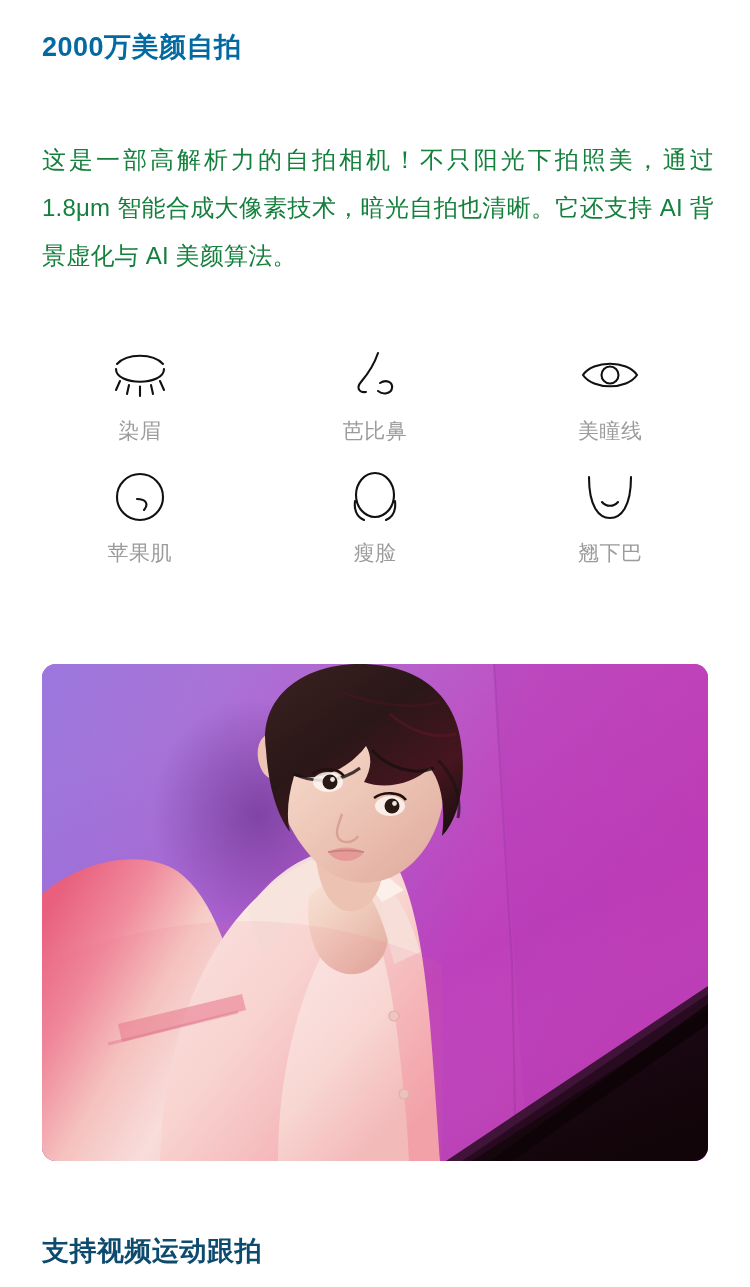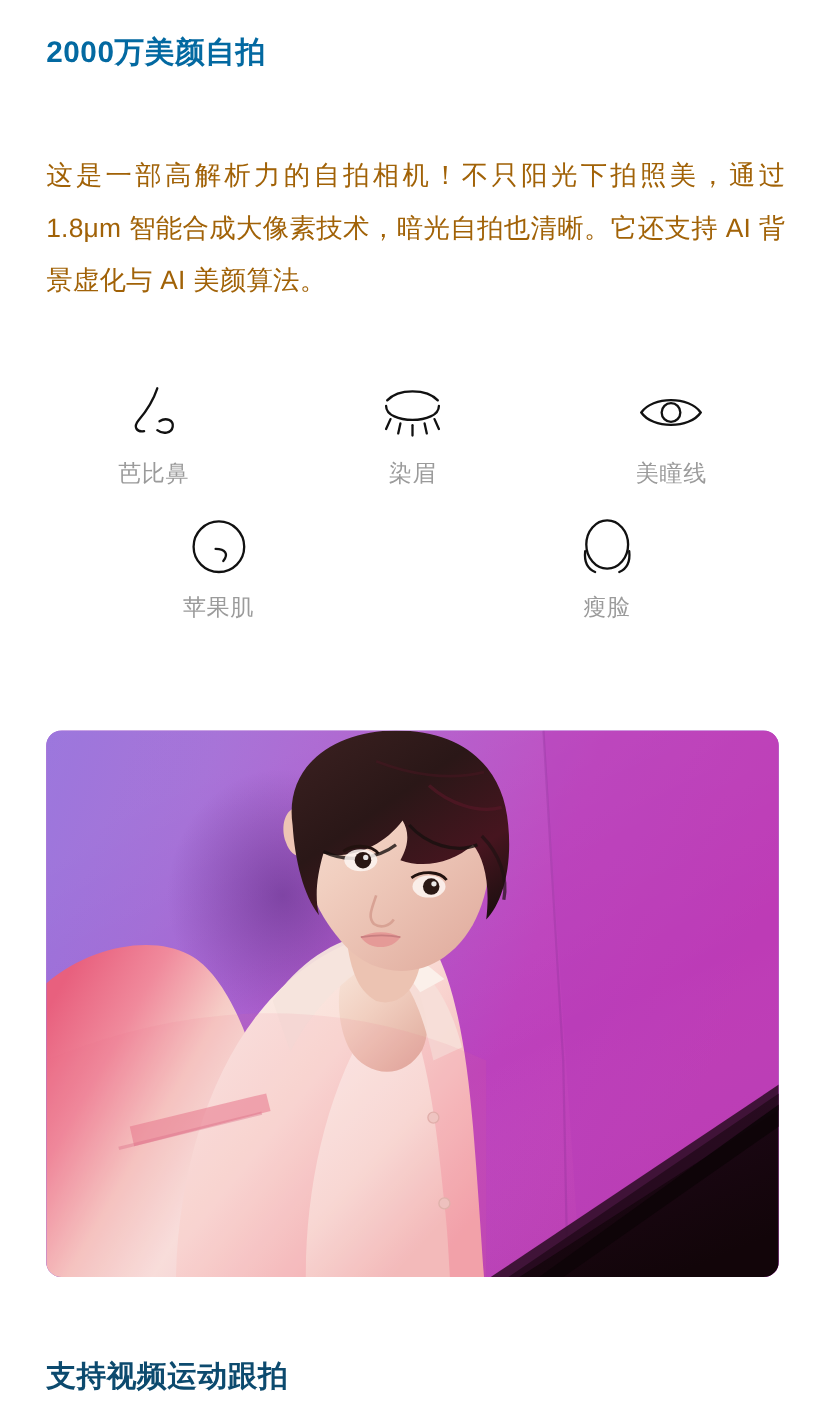--- a/index.html
+++ b/index.html
@@ -33,21 +33,21 @@
   }
 
   
   .para {
     position: absolute;
     left: 42px;
     top: 136px;
     width: 672px;
     font-size: 24px;
     line-height: 48px;
-    color: #a16207;
+    color: #15803d;
     letter-spacing: 0.2px;
     text-align: justify;
   }
 
   
   .features {
     position: absolute;
     left: 0px;
     top: 346px;
     width: 750px;
@@ -123,45 +123,45 @@
 </div>
 
 <div class="para">这是一部高解析力的自拍相机！不只阳光下拍照美，通过 1.8μm 智能合成大像素技术，暗光自拍也清晰。它还支持 AI 背景虚化与 AI 美颜算法。</div>
 
 <div class="features">
 
   <div class="feature-row">
 
     <div class="feature-cell">
       <span class="feature-icon">
-        <svg width="62" height="52" viewBox="0 0 62 52" fill="none" stroke="#111" stroke-width="2.1" stroke-linecap="round">
-          <path d="M34 4 C30 16, 23 26, 17 33 C12 39, 15 44, 22 43"></path>
-          <path d="M36 34 C42 30, 49 33, 48 39 C47 45, 39 46, 34 42"></path>
-        </svg>
-      </span>
-      <span class="feature-label">芭比鼻</span>
-    </div>
-
-    <div class="feature-cell">
-      <span class="feature-icon">
         <svg width="62" height="50" viewBox="0 0 62 50" fill="none" stroke="#111" stroke-width="2.1" stroke-linecap="round">
           <path d="M8 14 C18 3, 44 3, 54 14"></path>
           <path d="M7 19 C7 36, 55 36, 55 19"></path>
           <path d="M11 31 L7 40"></path>
             <path d="M20 35 L18 44"></path>
           <path d="M31 36.5 L31 46"></path>
             <path d="M42 35 L44 44"></path>
           <path d="M51 31 L55 40"></path>
         </svg>
       </span>
       <span class="feature-label">染眉</span>
     </div>
 
     <div class="feature-cell">
       <span class="feature-icon">
+        <svg width="62" height="52" viewBox="0 0 62 52" fill="none" stroke="#111" stroke-width="2.1" stroke-linecap="round">
+          <path d="M34 4 C30 16, 23 26, 17 33 C12 39, 15 44, 22 43"></path>
+          <path d="M36 34 C42 30, 49 33, 48 39 C47 45, 39 46, 34 42"></path>
+        </svg>
+      </span>
+      <span class="feature-label">芭比鼻</span>
+    </div>
+
+    <div class="feature-cell">
+      <span class="feature-icon">
         <svg width="62" height="42" viewBox="0 0 62 42" fill="none" stroke="#111" stroke-width="2.1" stroke-linecap="round">
           <path d="M4 21 C14 6, 48 6, 58 21 C48 36, 14 36, 4 21 Z"></path>
           <circle cx="31" cy="21" r="8.5"></circle>
         </svg>
       </span>
       <span class="feature-label">美瞳线</span>
     </div>
 
 
 
@@ -185,20 +185,29 @@
       <span class="feature-icon">
         <svg width="58" height="54" viewBox="0 0 58 54" fill="none" stroke="#111" stroke-width="2.1" stroke-linecap="round">
           <ellipse cx="29" cy="25" rx="19" ry="22"></ellipse>
           <path d="M9 31 C8 40, 11 47, 18 50"></path>
           <path d="M49 31 C50 40, 47 47, 40 50"></path>
         </svg>
       </span>
       <span class="feature-label">瘦脸</span>
     </div>
 
+    <div class="feature-cell">
+      <span class="feature-icon">
+        <svg width="58" height="48" viewBox="0 0 58 48" fill="none" stroke="#111" stroke-width="2.1" stroke-linecap="round">
+          <path d="M8 4 C8 34, 18 45, 29 45 C40 45, 50 34, 50 4"></path>
+          <path d="M21 29 C25 34, 33 34, 37 29"></path>
+        </svg>
+      </span>
+      <span class="feature-label">翘下巴</span>
+    </div>
 
   </div>
 </div>
 
 <div class="photo">
   <svg viewBox="0 0 666 497" preserveAspectRatio="none">
     <defs>
       <linearGradient id="wallGrad" x1="0" y1="0" x2="1" y2="0.25">
         <stop offset="0%" stop-color="#8d63d8"></stop>
         <stop offset="22%" stop-color="#9a5fd2"></stop>

